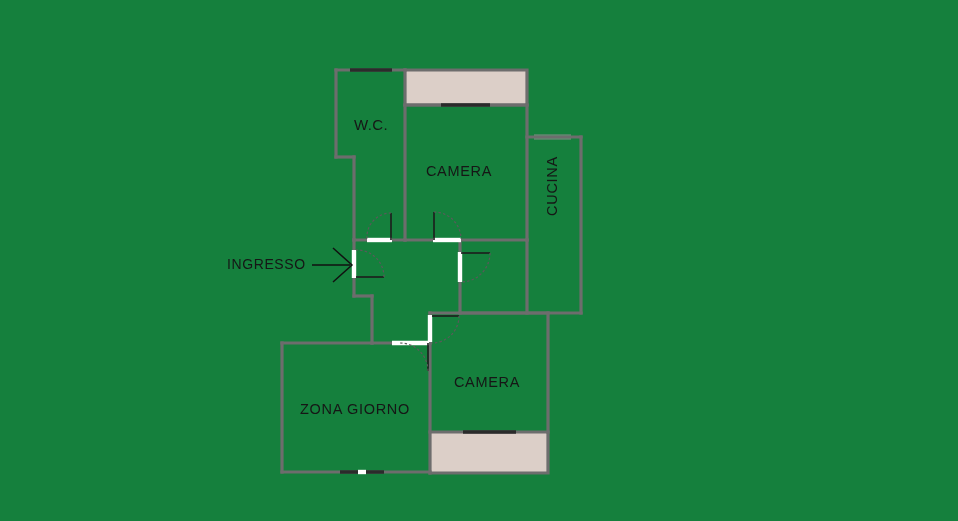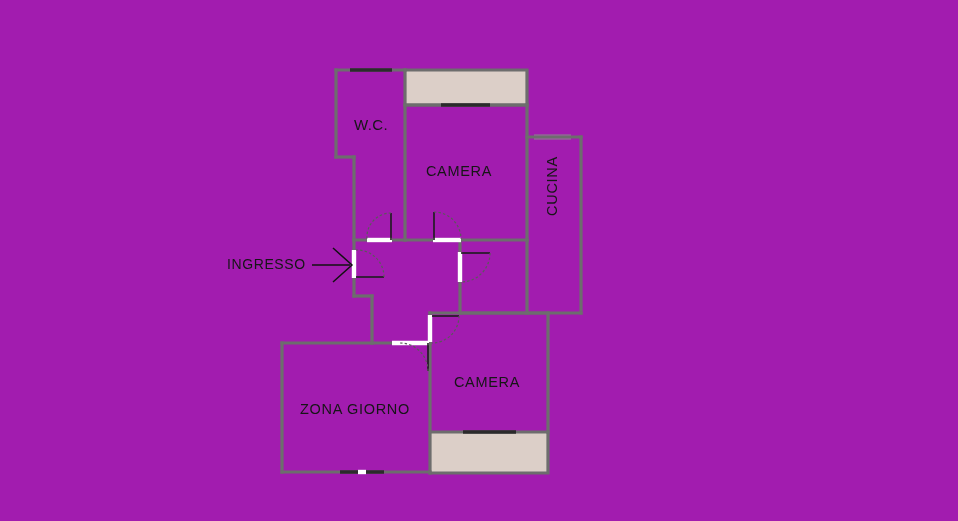--- a/index.html
+++ b/index.html
@@ -10,21 +10,21 @@
   body {
     width: 958px;
     height: 521px;
     font-family: "Liberation Sans", sans-serif;
     overflow: hidden;
   }
   #plan-root {
     position: relative;
     width: 958px;
     height: 521px;
-    background: #a21caf;
+    background: #15803d;
   }
   svg#floorplan {
     display: block;
     width: 958px;
     height: 521px;
   }
   .wall {
     stroke: #6d6d6d;
     stroke-width: 3.2;
     fill: none;

